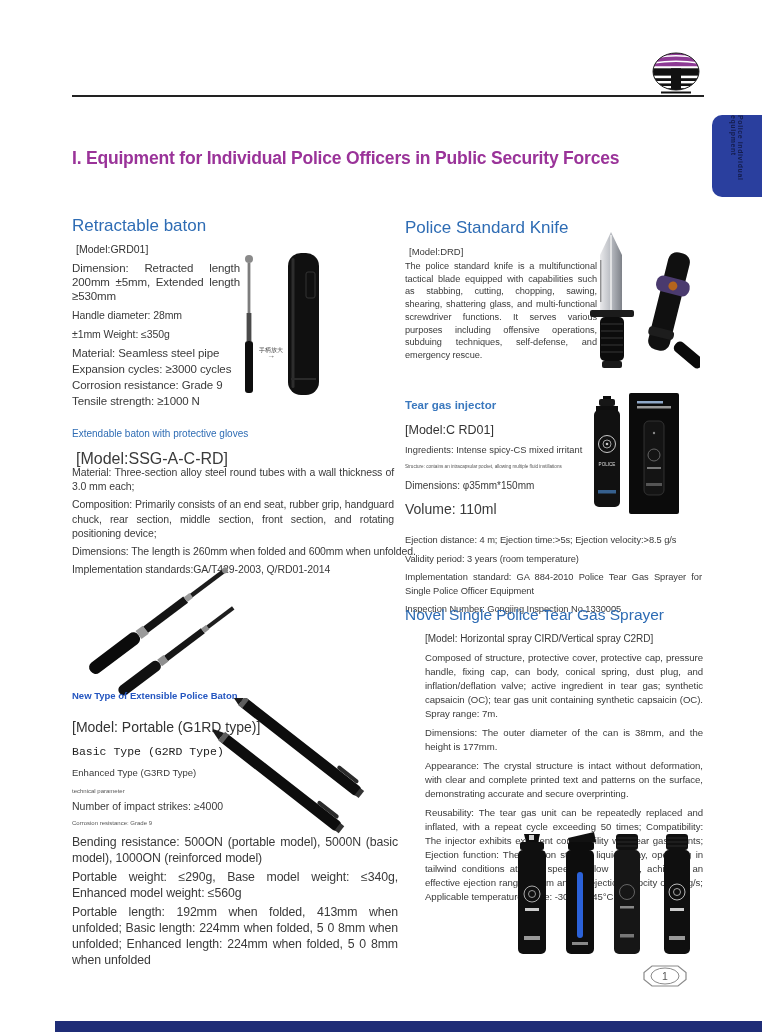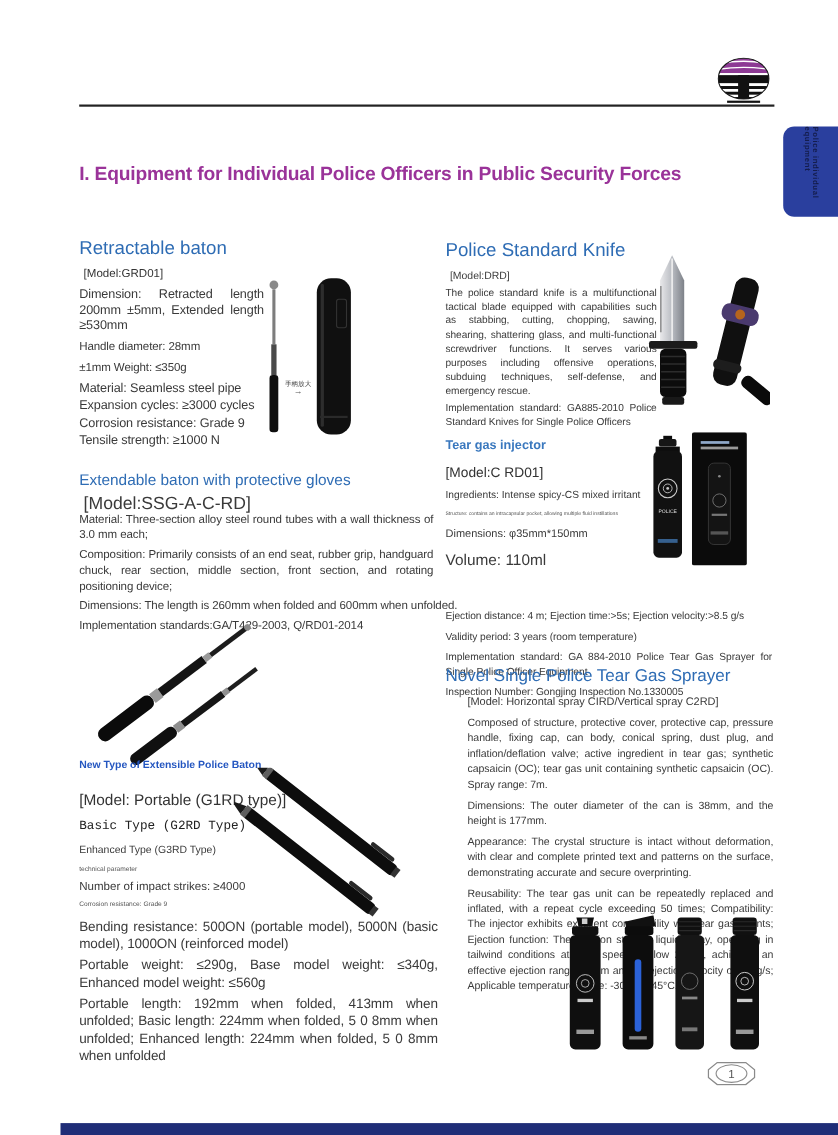--- a/index.html
+++ b/index.html
@@ -29,21 +29,21 @@
   .rb-title { left:72px; top:216px; font-size:17px; }
   .rb-model { left:76px; top:243px; font-size:10.5px; color:#333; }
   .rb-specs { left:72px; top:261px; width:168px; font-size:11.5px; line-height:14px; letter-spacing:-0.1px; }
   .rb-specs p { margin-bottom:5px; }
   .rb-specs p.tight { margin-bottom:2px; }
   .rb-small { font-size:10.5px; }
   .ext-baton { left:240px; top:254px; } .ret-baton { left:286px; top:250px; }
   .cn-note { left:254px; top:347px; width:34px; text-align:center; font-size:6px; color:#444; line-height:6px; }
   .cn-note .arrow { display:block; font-size:8px; color:#555; }
   
-  .eb-title { left:72px; top:428px; font-size:14px; }
+  .eb-title { left:72px; top:428px; font-size:10px; }
   .eb-model { left:76px; top:450px; font-size:16px; }
   .eb-body { left:72px; top:465px; width:322px; font-size:10.5px; line-height:14.2px; letter-spacing:-0.1px; }
   .eb-body p { margin-bottom:4px; }
   .nowrap { white-space:nowrap; }
   .crossed-batons { left:86px; top:558px; }
   
   .nt-title { left:72px; top:690px; width:168px; font-size:9.5px; font-weight:700; color:#2456c0; line-height:11px; }
   .nt-model { left:72px; top:719px; font-size:14px; color:#333; white-space:nowrap; }
   .nt-basic { left:72px; top:745px; font-family:Liberation Mono, monospace; font-size:11.5px; color:#222; }
   .nt-enh { left:72px; top:767px; font-size:9.5px; }
@@ -61,21 +61,21 @@
   .knife-img { left:584px; top:230px; }
   
   .tg-title { left:405px; top:399px; font-size:11.5px; color:#3a78be; }
   .tg-block { left:405px; top:423px; width:188px; }
   .tg-model { font-size:12.5px; margin-bottom:8px; color:#333; }
   .tg-ing { font-size:9.3px; margin-bottom:9px; }
   .tg-struct { font-size:4.6px; color:#555; margin-bottom:11px; white-space:nowrap; }
   .tg-dim { font-size:10px; margin-bottom:10px; }
   .tg-vol { font-size:14px; }
   .tg-can1 { left:591px; top:396px; } .tg-can2 { left:629px; top:393px; }
-  .tg-wide { left:405px; top:554px; width:297px; font-size:9.3px; line-height:13.5px; letter-spacing:-0.05px; }
+  .tg-wide { left:405px; top:534px; width:297px; font-size:9.3px; line-height:13.5px; letter-spacing:-0.05px; }
   .tg-wide p { margin-bottom:5px; }
   
   .nv-title { left:405px; top:606px; font-size:15.5px; }
   .nv-block { left:405px; top:632px; width:298px; font-size:9.6px; line-height:14px; letter-spacing:-0.05px; }
   .nv-block p { margin-bottom:5px;padding-left:20px; }
   .nv-model { font-size:10px; }
   .four-cans { left:510px; top:832px; }
   
   .page-badge { left:643px; top:965px; }
   .footer-band { position:absolute; left:55px; top:1021px; width:707px; height:11px; background:#1f2d77; }
@@ -196,21 +196,20 @@
   <div class="abs nt-bend just">
     <p>Bending resistance: 500ON (portable model), 5000N (basic model), 1000ON (reinforced model)</p>
     <p>Portable weight: ≤290g, Base model weight: ≤340g, Enhanced model weight: ≤560g</p>
     <p>Portable length: 192mm when folded, 413mm when unfolded; Basic length: 224mm when folded, 5 0 8mm when unfolded; Enhanced length: 224mm when folded, 5 0 8mm when unfolded</p>
   </div>
 
   <h2 class="abs kn-title h2-blue">Police Standard Knife</h2>
   <div class="abs kn-model">[Model:DRD]</div>
   <div class="abs kn-body just">
     <p>The police standard knife is a multifunctional tactical blade equipped with capabilities such as stabbing, cutting, chopping, sawing, shearing, shattering glass, and multi-functional screwdriver functions. It serves various purposes including offensive operations, subduing techniques, self-defense, and emergency rescue.</p>
-    <p>Implementation standard: GA885-2010 Police Standard Knives for Single Police Officers</p>
   </div>
   <svg class="abs knife-img" width="116" height="144" viewBox="0 0 116 144">
     <defs>
       <linearGradient id="bl" x1="0" y1="0" x2="1" y2="0">
         <stop offset="0" stop-color="#e9e9eb"></stop>
           <stop offset="0.5" stop-color="#b9bcc2"></stop>
           <stop offset="1" stop-color="#7d8188"></stop>
       </linearGradient>
     </defs>
     <g transform="rotate(14 86 80)">

